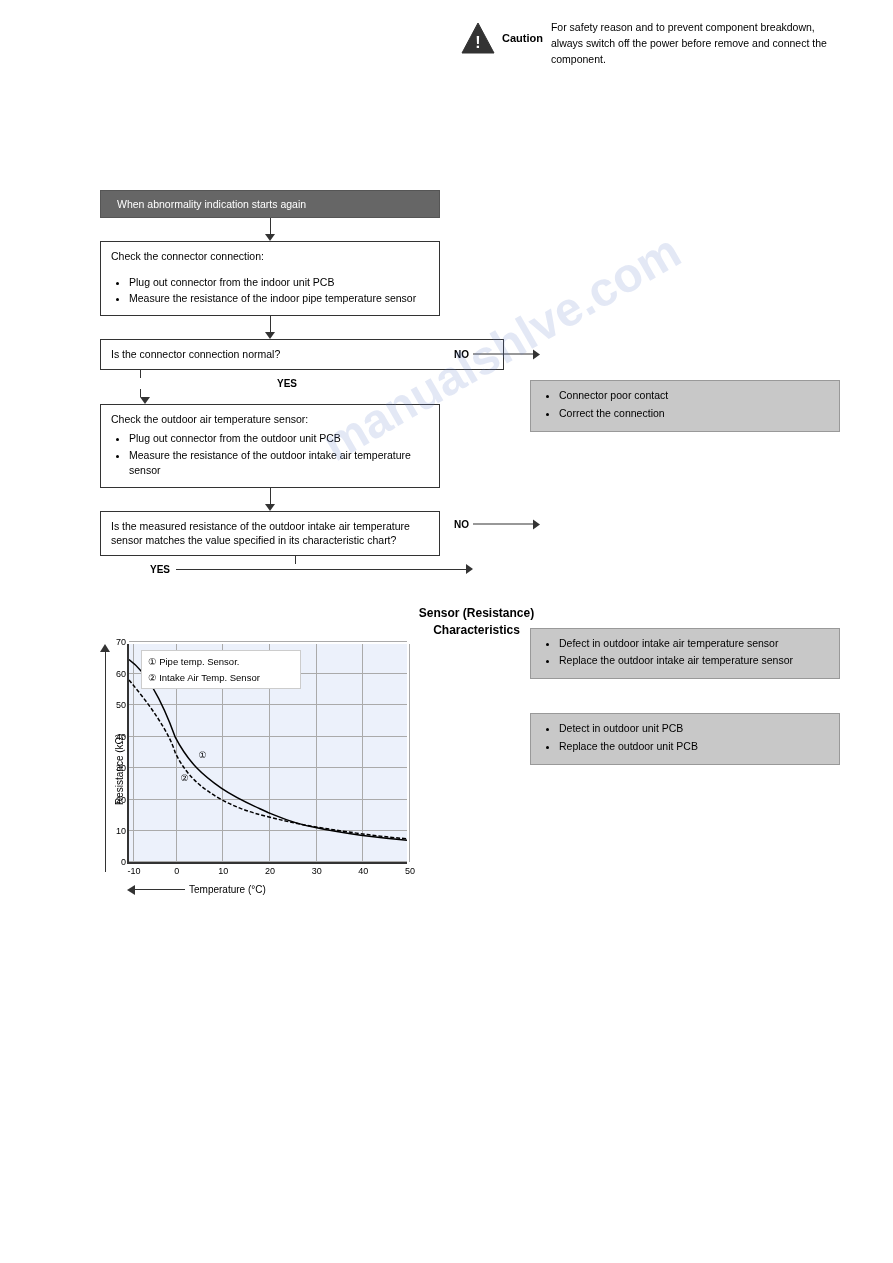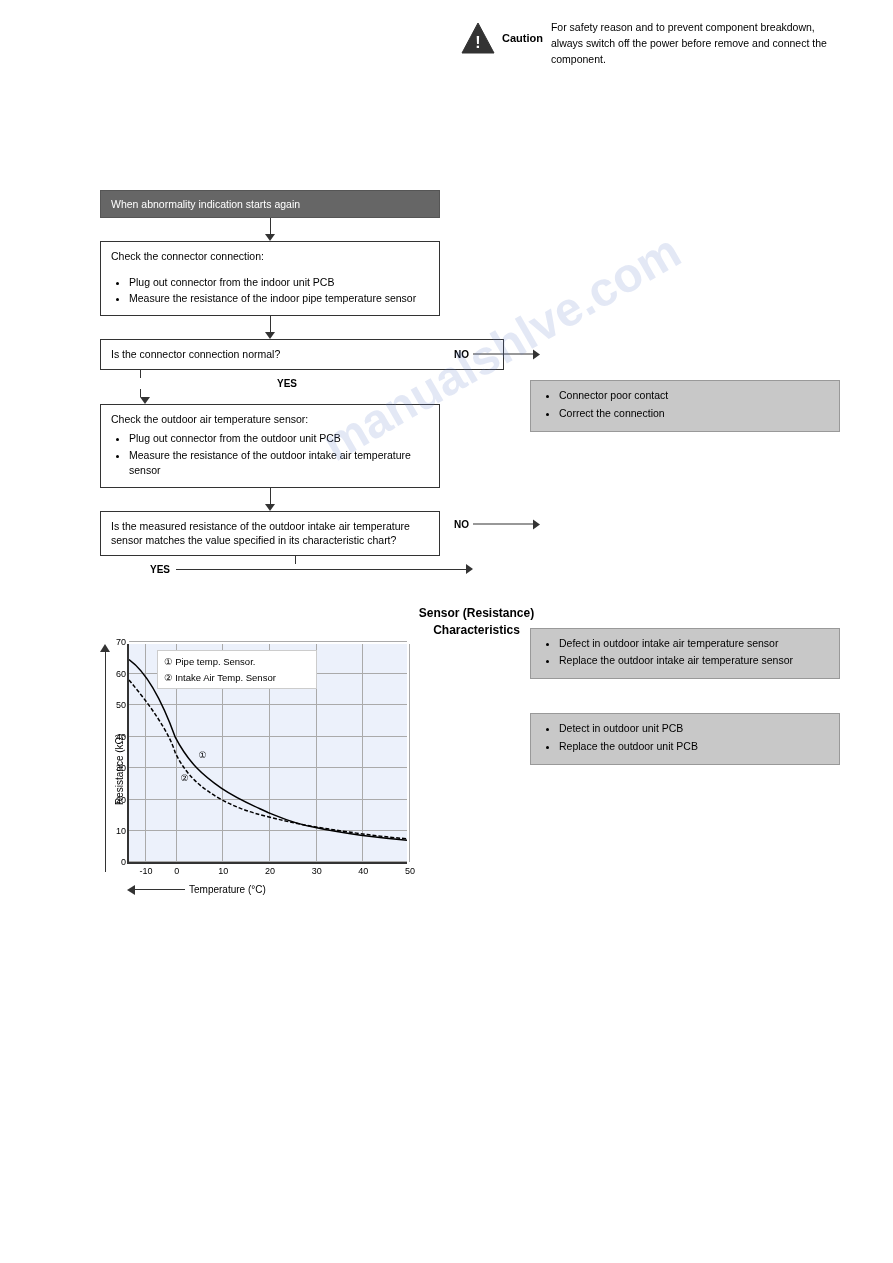--- a/index.html
+++ b/index.html
@@ -24,21 +24,21 @@
       background: #fff;
       padding: 7px 10px;
       font-size: 10.5px;
       line-height: 1.4;
     }
 
     .flow-box-dark {
       background: #666;
       color: #fff;
       border: 1px solid #555;
-      padding: 7px 10px;
+      padding: 7px 16px;
       font-size: 10.5px;
     }
 
     .flow-box-gray {
       background: #c8c8c8;
       border: 1px solid #999;
       padding: 7px 10px;
       font-size: 10.5px;
       line-height: 1.5;
     }
@@ -332,21 +332,21 @@
           <div class="chart-grid-line-h" style="bottom:157.1px;">
               <span style="position:absolute; right:calc(100% + 3px); font-size:9px; transform:translateY(50%); bottom:0;">50</span>
             </div>
           <div class="chart-grid-line-h" style="bottom:188.6px;">
               <span style="position:absolute; right:calc(100% + 3px); font-size:9px; transform:translateY(50%); bottom:0;">60</span>
             </div>
           <div class="chart-grid-line-h" style="bottom:220px;">
               <span style="position:absolute; right:calc(100% + 3px); font-size:9px; transform:translateY(50%); bottom:0;">70</span>
             </div>
 
-          <div class="chart-grid-line-v" style="left:16px;">
+          <div class="chart-grid-line-v" style="left:4px;">
               <span style="position:absolute; bottom:-14px; font-size:9px; left:50%; transform:translateX(-50%);">-10</span>
             </div>
           <div class="chart-grid-line-v" style="left:46.7px;">
               <span style="position:absolute; bottom:-14px; font-size:9px; left:50%; transform:translateX(-50%);">0</span>
             </div>
           <div class="chart-grid-line-v" style="left:93.3px;">
               <span style="position:absolute; bottom:-14px; font-size:9px; left:50%; transform:translateX(-50%);">10</span>
             </div>
           <div class="chart-grid-line-v" style="left:140px;">
               <span style="position:absolute; bottom:-14px; font-size:9px; left:50%; transform:translateX(-50%);">20</span>
@@ -365,21 +365,21 @@
 
             <path d="M 0,15.7 C 20,30 35,62 46.7,94.3 C 60,120 75,133 93.3,145.7 C 110,157 125,163 140,170 C 155,176 165,181 186.7,185 C 200,188 215,190.5 233.3,192.9 C 250,195 265,196.6 280,198" fill="none" stroke="#000" stroke-width="1.5"></path>
 
             <path d="M 0,36.4 C 20,60 40,88 46.7,110 C 58,133 72,145 93.3,157.1 C 108,165 122,170 140,174.3 C 155,178 166,181 186.7,184.3 C 200,186.6 215,189 233.3,191.4 C 248,193.4 262,195 280,196.6" fill="none" stroke="#000" stroke-width="1.5" stroke-dasharray="4,2"></path>
 
             <text x="70" y="115" font-size="9">①</text>
 
             <text x="52" y="138" font-size="9">②</text>
           </svg>
 
-          <div class="legend-box" style="top:6px; left:28px; width:160px;">
+          <div class="legend-box" style="top:6px; left:12px; width:160px;">
             <div>① Pipe temp. Sensor.</div>
             <div>② Intake Air Temp. Sensor</div>
           </div>
 
         </div>
 
         <div style="display:flex; align-items:center; margin-top:20px;">
           <div style="width:0; height:0; border-top:5px solid transparent; border-bottom:5px solid transparent; border-right:8px solid #333; margin-right:0;"></div>
           <div style="height:1px; background:#333; width:50px;"></div>
           <span style="font-size:10px; margin-left:4px;">Temperature (°C)</span>

